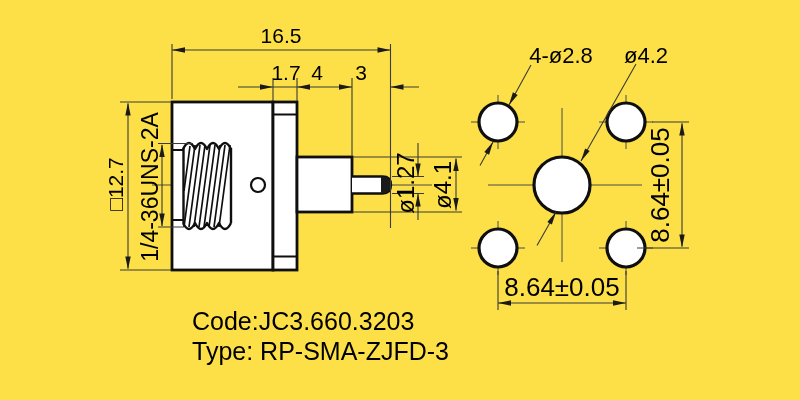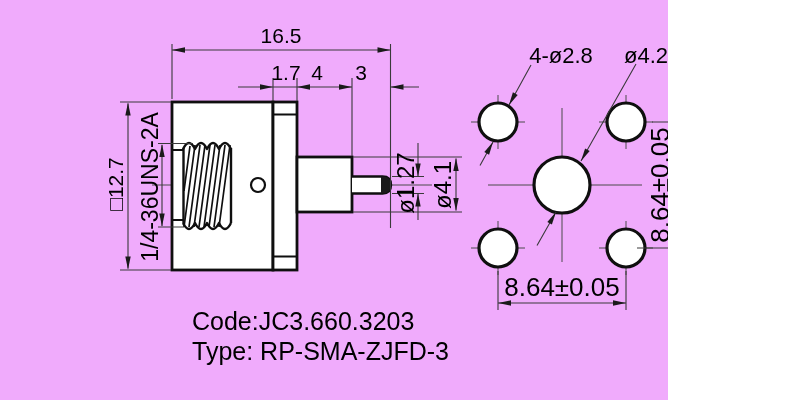--- a/index.html
+++ b/index.html
@@ -1,16 +1,16 @@
 <!DOCTYPE html>
 <html><head>
 <meta charset="utf-8">
 <style>
   html,body{margin:0;padding:0;background:#ffffff;}
-  .page{position:relative;width:668px;height:400px;background:#f0abfc;overflow:hidden;
+  .page{position:relative;width:800px;height:400px;background:#fde047;overflow:hidden;
         font-family:"Liberation Sans","DejaVu Sans",sans-serif;}
   svg{display:block;}
   svg text{fill:#000000;font-family:"Liberation Sans","DejaVu Sans",sans-serif;}
   .outline{stroke:#0f0f0f;fill:none;}
   .outline-fill{stroke:#0f0f0f;fill:#ffffff;}
   .thin{stroke:#3a3a3a;stroke-width:1.1;fill:none;}
   .center{stroke:#4a4a4a;stroke-width:1;fill:none;}
   .arrow{fill:#1a1a1a;stroke:none;}
   .hatch{stroke:#0f0f0f;stroke-width:1.7;fill:none;}
 </style>

